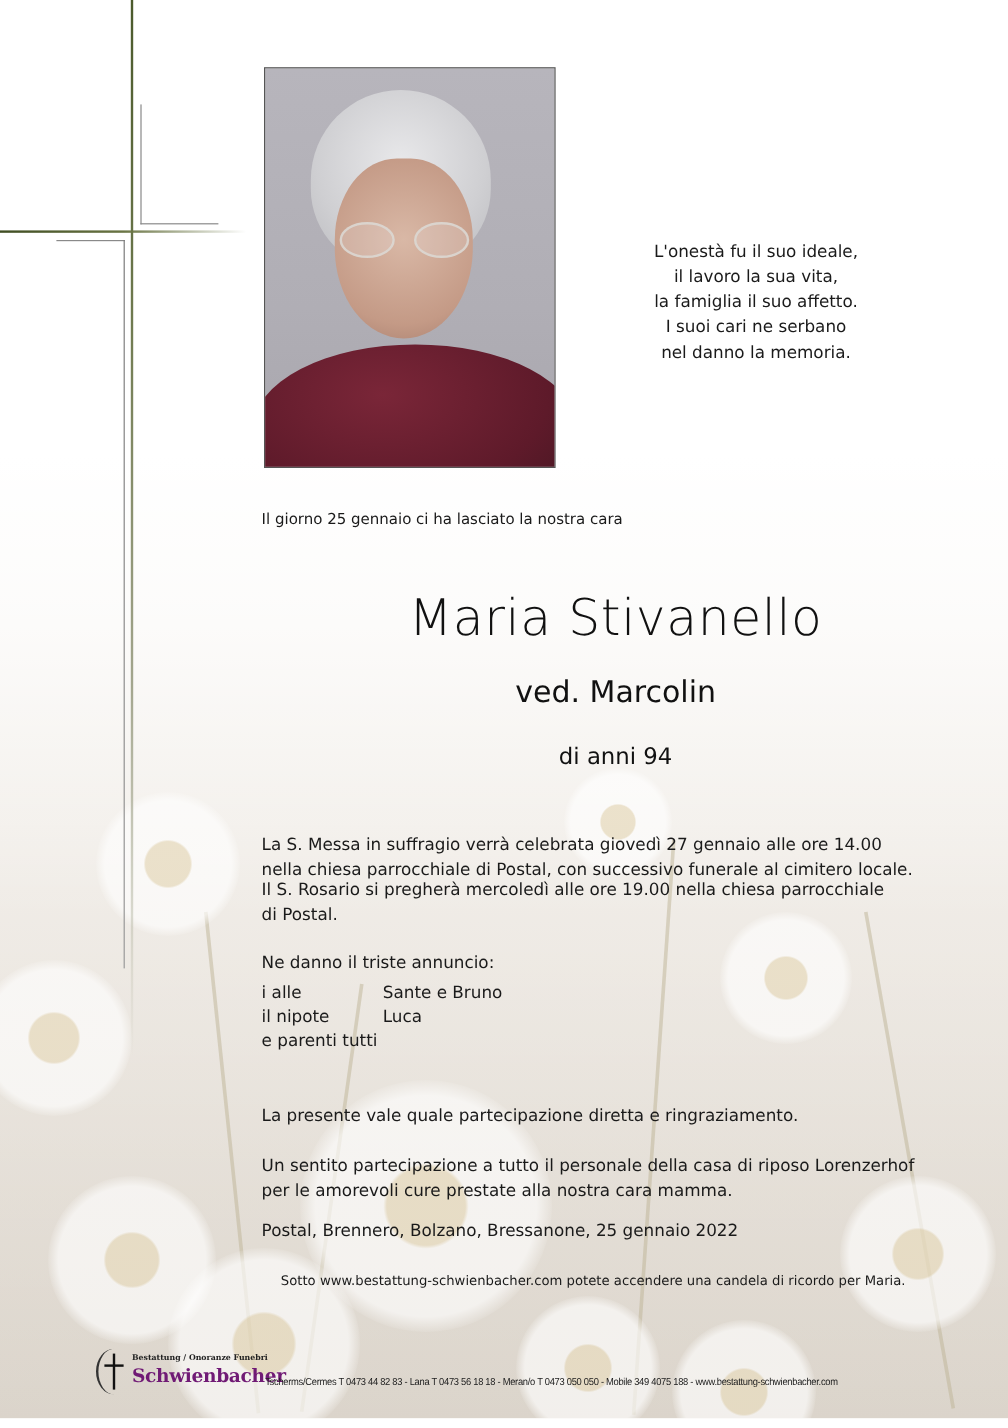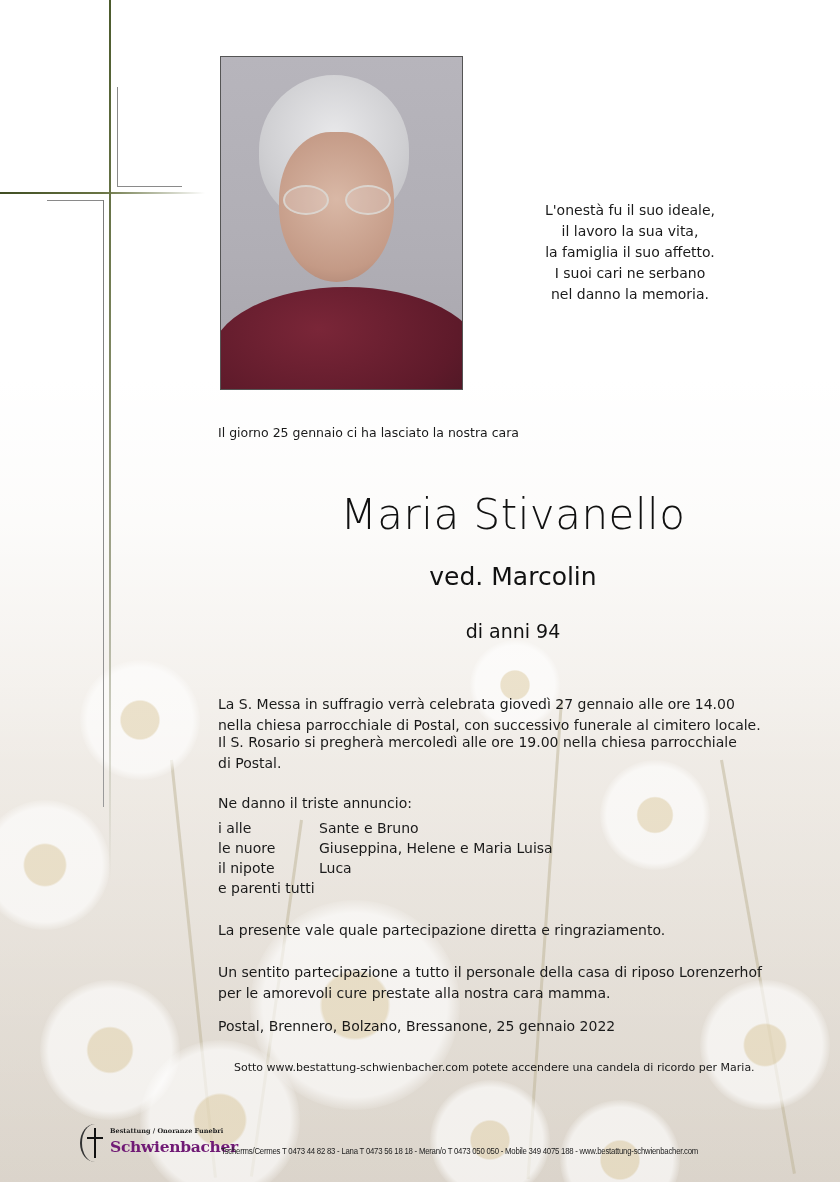--- a/index.html
+++ b/index.html
@@ -136,24 +136,20 @@
   <div>di Postal.</div>
 </div>
 <div class="para p-annuncio">Ne danno il triste annuncio:</div>
 
 <div class="family">
   <div class="row">
     <span class="rel">i alle</span>
     <span>Sante e Bruno</span>
   </div>
   <div class="row">
-    <span class="rel">le nuore</span>
-    <span>Giuseppina, Helene e Maria Luisa</span>
-  </div>
-  <div class="row">
     <span class="rel">il nipote</span>
     <span>Luca</span>
   </div>
   <div class="row">
     <span>e parenti tutti</span>
   </div>
 </div>
 
 <div class="para p-partecipazione">La presente vale quale partecipazione diretta e ringraziamento.</div>
 <div class="para p-ringraziamento">

